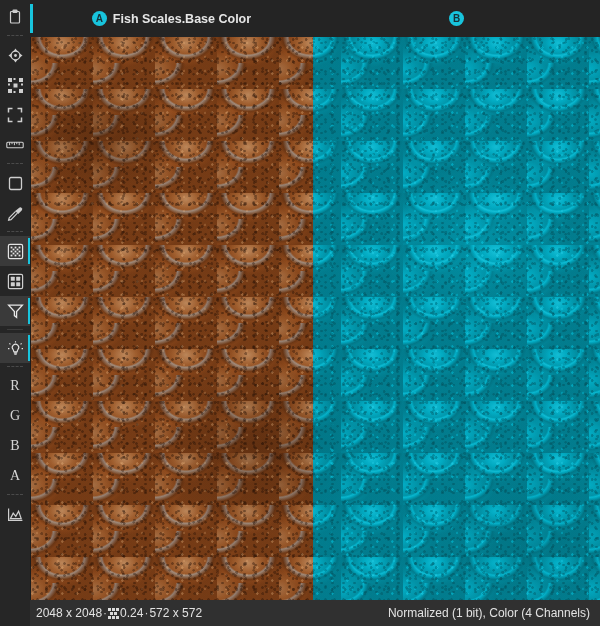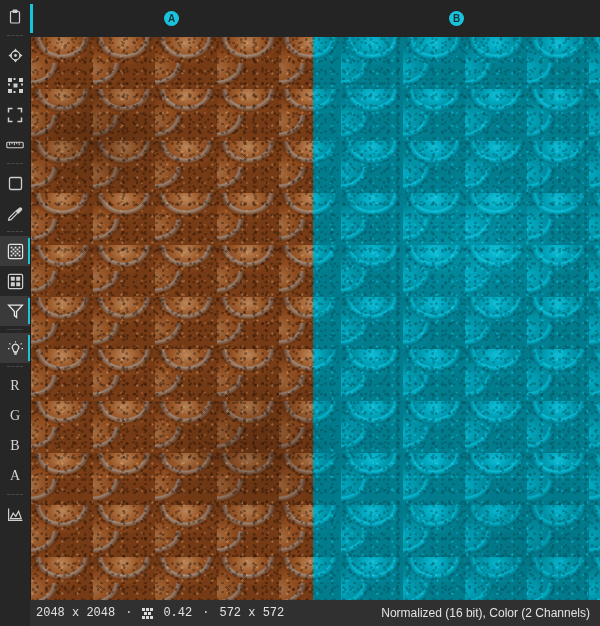--- a/index.html
+++ b/index.html
@@ -152,21 +152,21 @@
 
   
   #statusbar{
     height:26px;flex:0 0 26px;
     background:#303030;
     display:flex;align-items:center;justify-content:space-between;
     padding:0 10px 0 6px;box-sizing:border-box;
     font-size:12px;color:#e2e2e2;
     white-space:nowrap;
   }
-  #status-left{display:flex;align-items:center;gap:10px;font-family:Liberation Mono, monospace;}
+  #status-left{display:flex;align-items:center;gap:1px;}
   .dotsep{color:#cfcfcf;}
   .zoomicon{display:inline-flex;align-items:center;}
 </style>
 </head>
 <body>
 
 <div id="app">
 
   <div id="sidebar">
 
@@ -298,20 +298,21 @@
 
   </div>
 
   <div id="right">
 
     <div id="header">
       <div id="header-accent"></div>
 
       <div class="hdr-pane left">
         <span class="badge">A</span>
+        <span>Fish Scales.Base Color</span>
       </div>
 
       <div class="hdr-pane right">
         <span class="badge">B</span>
       </div>
     </div>
 
     <div id="viewport">
       <div id="canvas-wrap">
 
@@ -347,21 +348,21 @@
             <rect x="0" y="0" width="3" height="3"></rect>
             <rect x="4" y="0" width="3" height="3"></rect>
             <rect x="8" y="0" width="3" height="3"></rect>
             <rect x="2" y="4" width="3" height="3"></rect>
             <rect x="6" y="4" width="3" height="3"></rect>
             <rect x="0" y="8" width="3" height="3"></rect>
             <rect x="4" y="8" width="3" height="3"></rect>
             <rect x="8" y="8" width="3" height="3"></rect>
           </svg>
         </span>
-        <span>0.42</span>
+        <span>0.24</span>
         <span class="dotsep">·</span>
         <span>572 x 572</span>
       </div>
-      <div>Normalized (16 bit), Color (2 Channels)</div>
+      <div>Normalized (1 bit), Color (4 Channels)</div>
     </div>
 
   </div>
 </div>
 
 </body></html>

